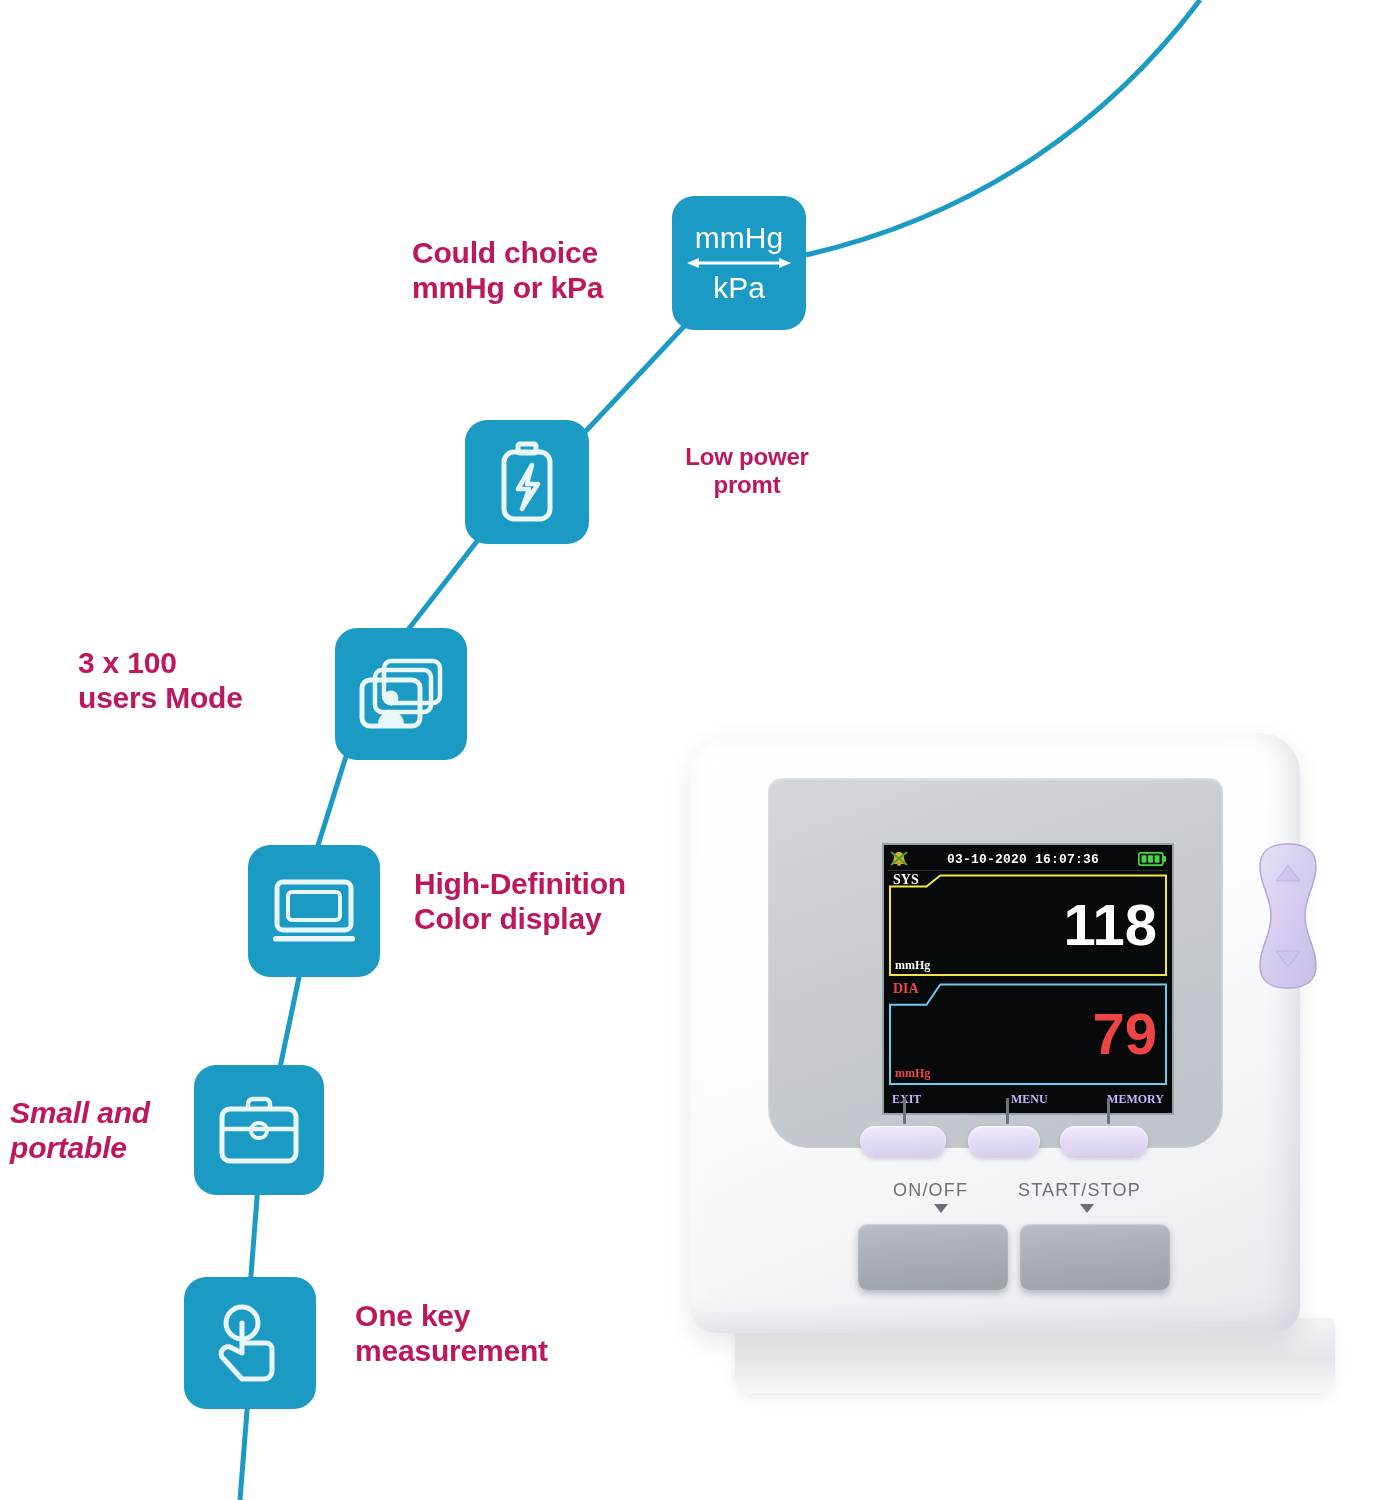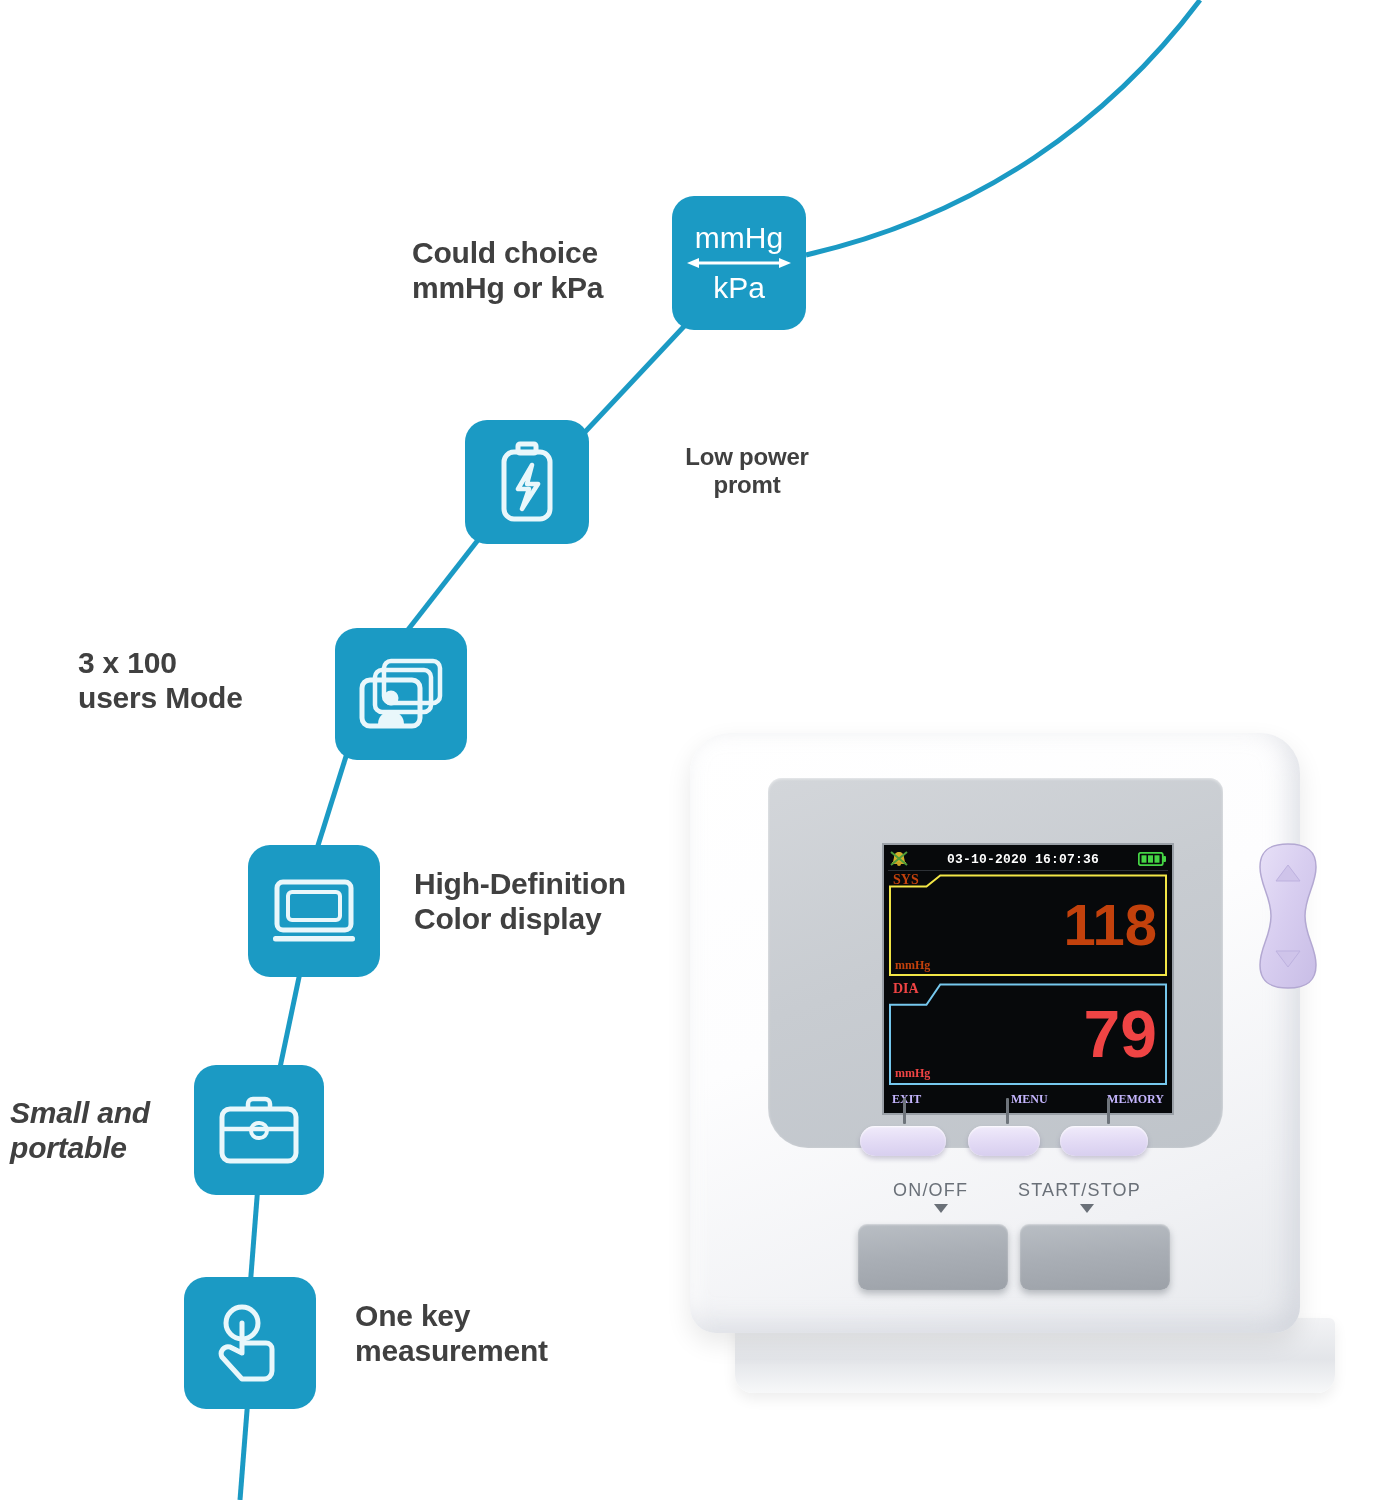--- a/index.html
+++ b/index.html
@@ -35,21 +35,21 @@
     display: flex;
     align-items: center;
     justify-content: center;
   }
   .feature-tile svg { display: block; }
 
   .feature-label {
     position: absolute;
     font-family: "Liberation Sans", sans-serif;
     font-weight: bold;
-    color: #404040;
+    color: #be185d;
     line-height: 1.18;
     white-space: pre-line;
     letter-spacing: -0.2px;
   }
 
   
   .unit-tile-inner {
     width: 100%;
     height: 100%;
     display: flex;
@@ -176,21 +176,21 @@
   .reading-value {
     position: absolute;
     right: 10px;
     top: 50%;
     transform: translateY(-50%);
     font-family: "Liberation Sans", sans-serif;
     font-weight: bold;
     line-height: 0.88;
     z-index: 3;
   }
-  .sys-color { color: #c2410c; }
+  .sys-color { color: #ffffff; }
   .dia-color { color: #ef4444; }
   .pr-color  { color: #4de04d; }
 
   #lcd-softkeys {
     flex: 0 0 auto;
     height: 22px;
     display: flex;
     align-items: center;
     padding: 0 4px 1px 4px;
   }
@@ -397,21 +397,21 @@
             <span class="reading-unit sys-color">mmHg</span>
             <span class="reading-value sys-color" style="font-size:58px;">118</span>
           </div>
 
           <div class="reading-box">
             <svg class="reading-frame" viewBox="0 0 282 66" preserveAspectRatio="none">
               <path d="M 1 14 L 1 65 L 281 65 L 281 1 L 52 1 L 38 14 Z" fill="none" stroke="#76c8ee" stroke-width="2" vector-effect="non-scaling-stroke"></path>
             </svg>
             <span class="reading-tag dia-color">DIA</span>
             <span class="reading-unit dia-color">mmHg</span>
-            <span class="reading-value dia-color" style="font-size:66px;margin-left:48px;">79</span>
+            <span class="reading-value dia-color" style="font-size:58px;margin-left:48px;">79</span>
           </div>
 
 
           <div id="lcd-softkeys">
             <span id="sk-exit" class="softkey">EXIT</span>
             <span id="sk-menu" class="softkey">MENU</span>
             <span id="sk-memory" class="softkey">MEMORY</span>
           </div>
 
         </div>

